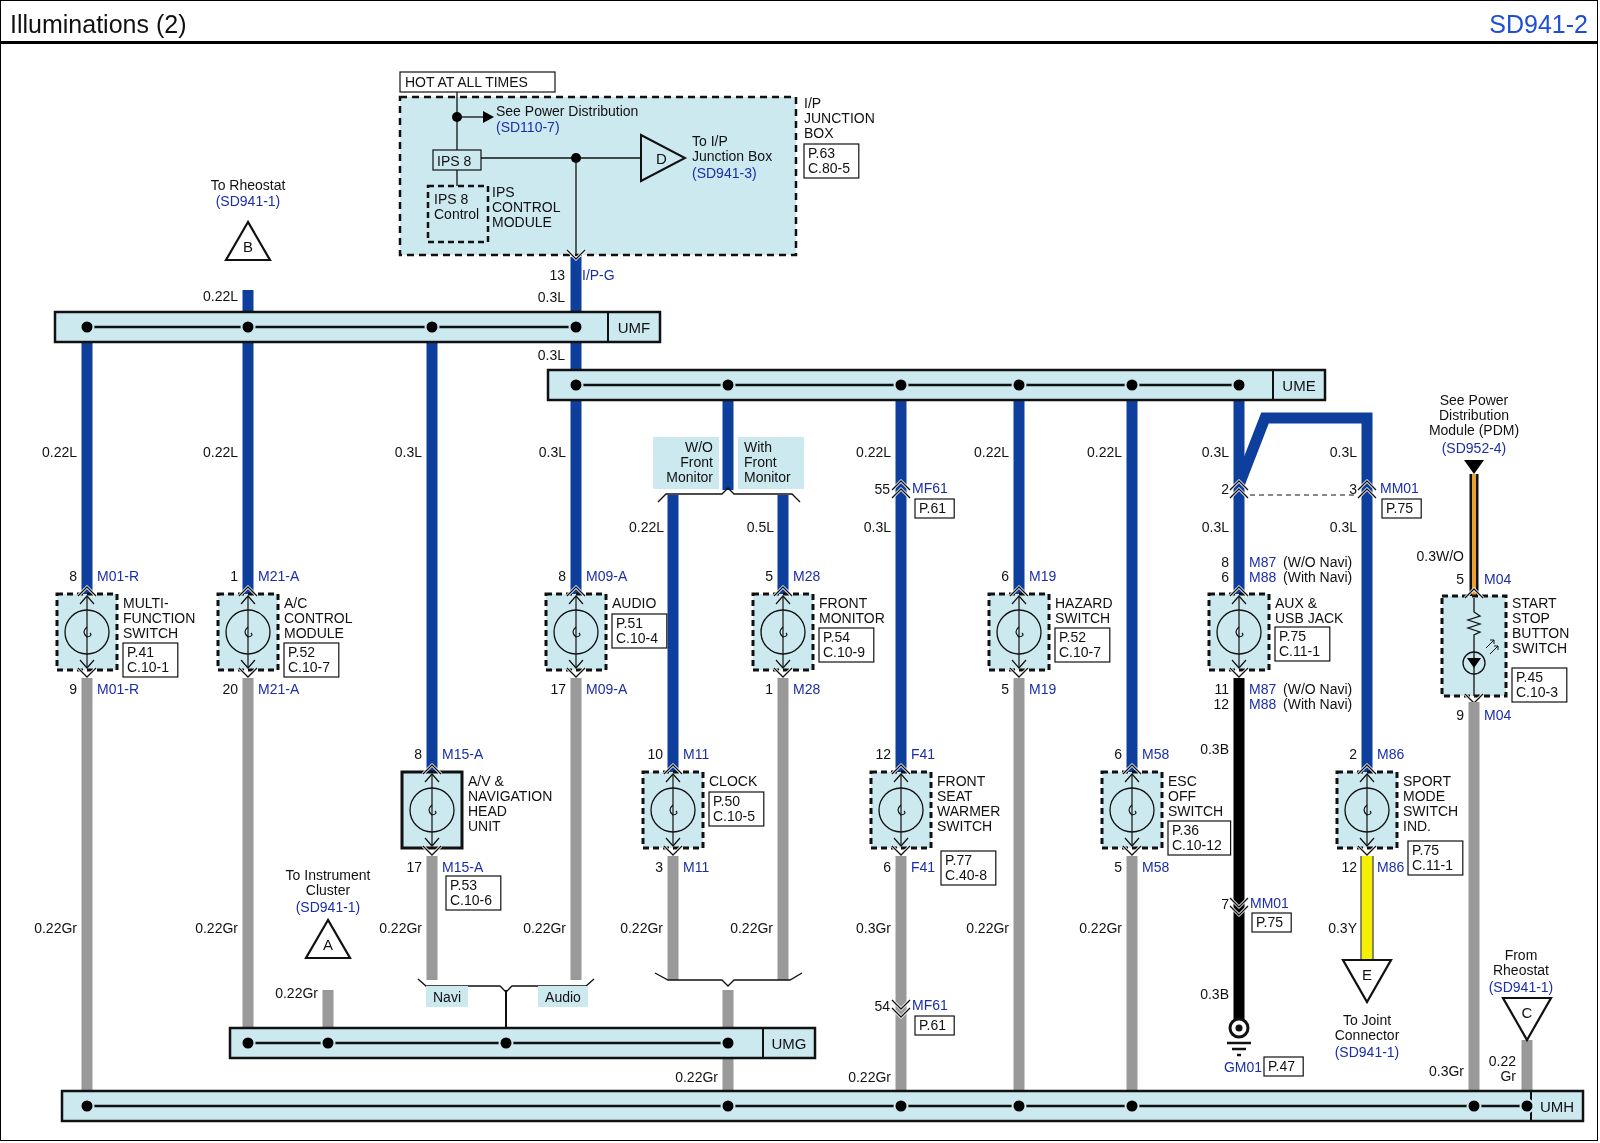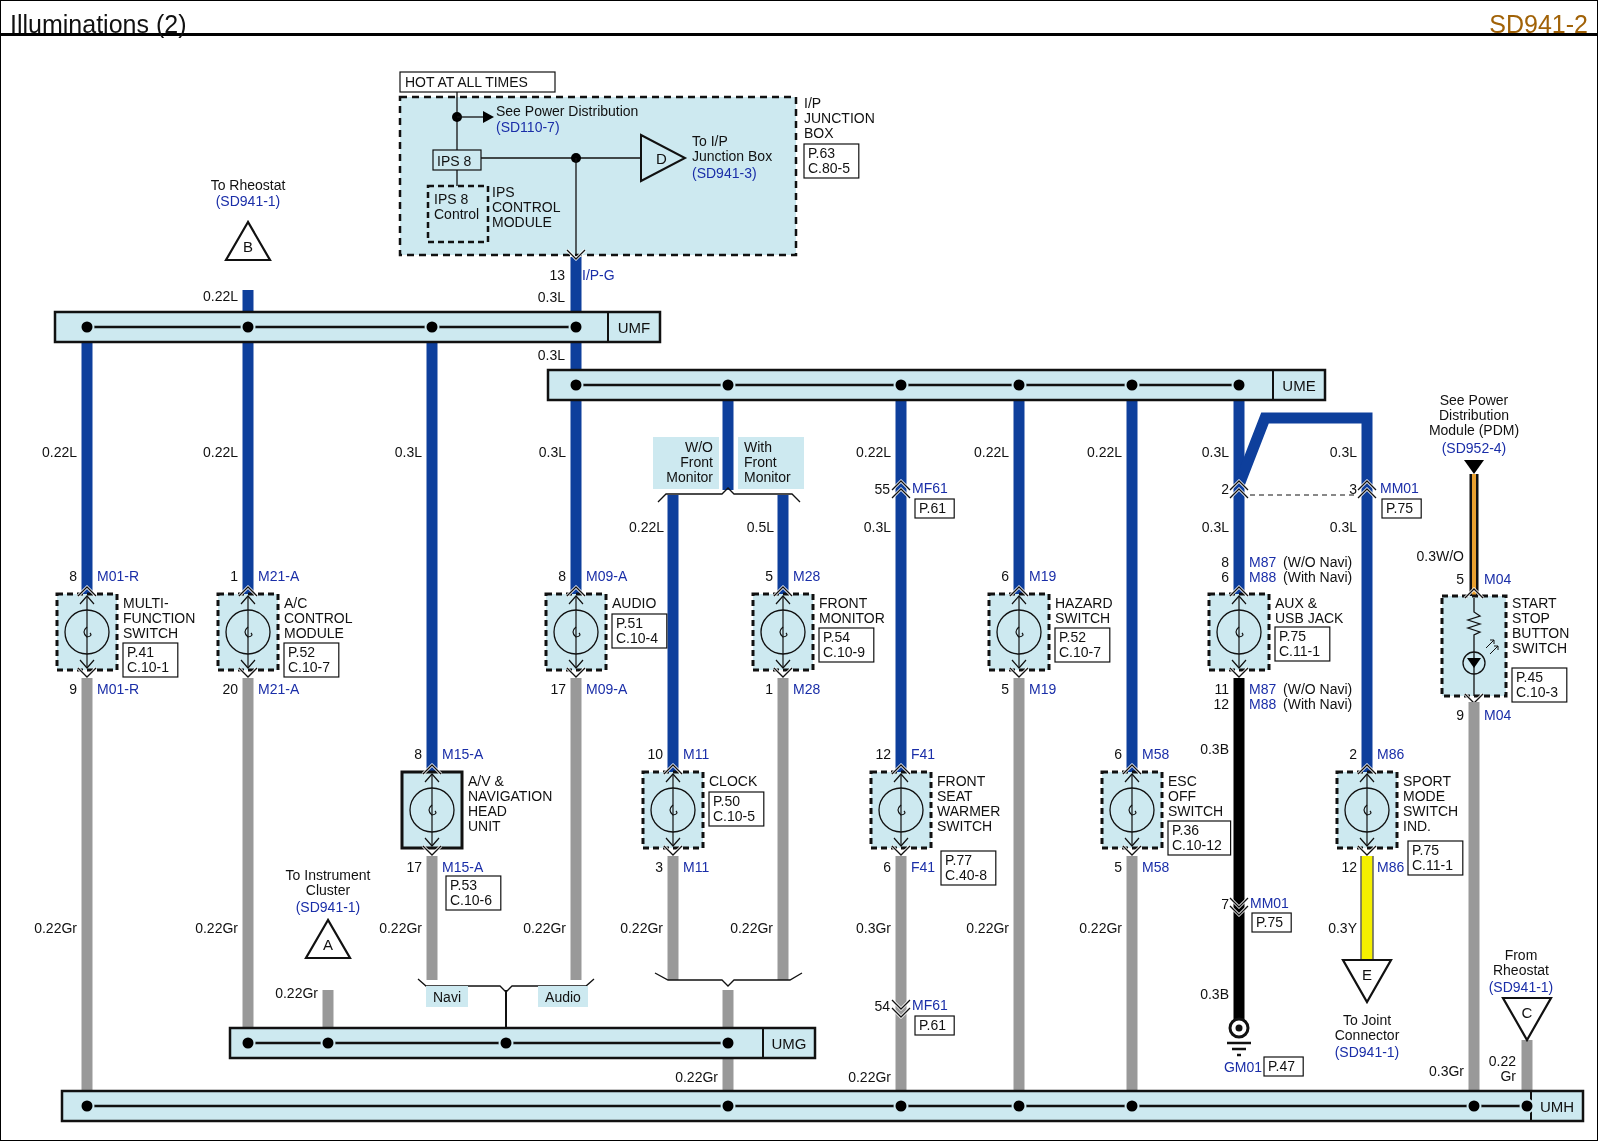--- a/index.html
+++ b/index.html
@@ -1,20 +1,20 @@
 <!DOCTYPE html>
 <html><head>
 <meta charset="utf-8">
 <style>
   html, body { margin: 0; padding: 0; background: #ffffff; }
   body { width: 1600px; height: 1143px; overflow: hidden; position: relative; font-family: "Liberation Sans", sans-serif; }
   #frame { position: absolute; left: 0; top: 0; width: 1598px; height: 1141px; border: 1px solid #000; box-sizing: border-box; }
-  #header { position: absolute; left: 0; top: 0; width: 1598px; height: 36px; border-bottom: 3px solid #000; box-sizing: border-box; }
+  #header { position: absolute; left: 0; top: 0; width: 1598px; height: 44px; border-bottom: 3px solid #000; box-sizing: border-box; }
   #title { position: absolute; left: 10px; top: 10px; font-size: 25px; color: #111; }
-  #code { position: absolute; right: 10px; top: 10px; font-size: 25px; color: #a16207; }
+  #code { position: absolute; right: 10px; top: 10px; font-size: 25px; color: #1d4ed8; }
   svg#diagram { position: absolute; left: 0; top: 48px; }
   svg text { font-family: "Liberation Sans", sans-serif; }
 </style>
 </head>
 <body>
 
 <div id="frame"></div>
 <div id="header">
   <span id="title">Illuminations (2)</span>
   <span id="code">SD941-2</span>

